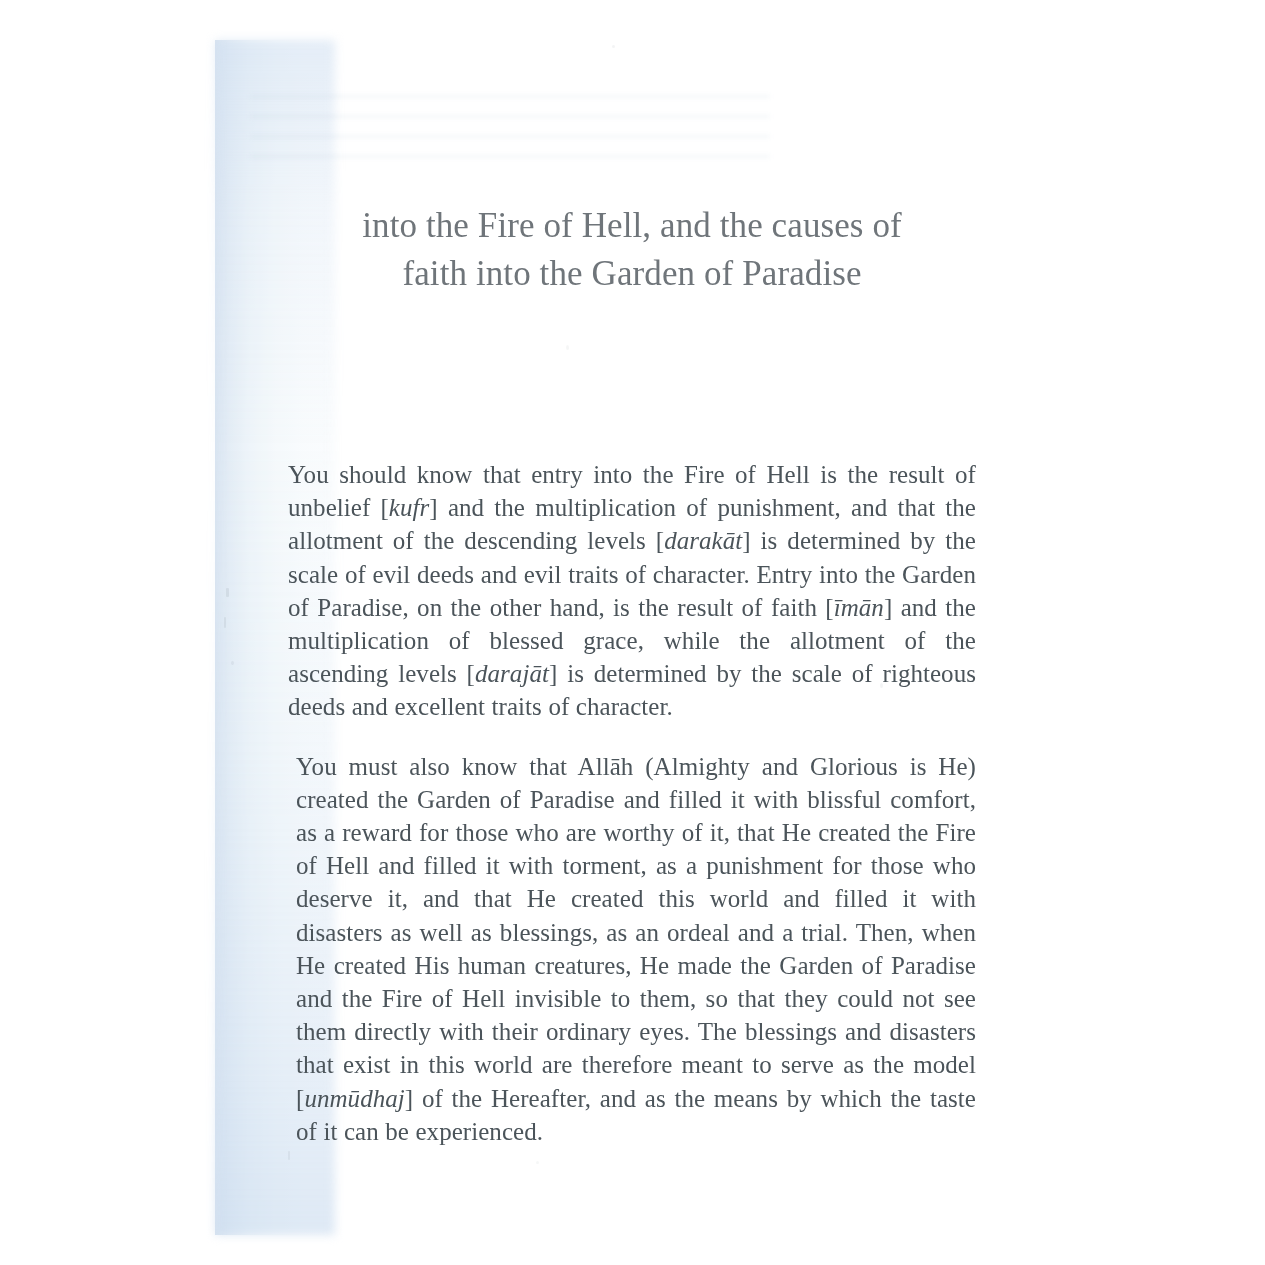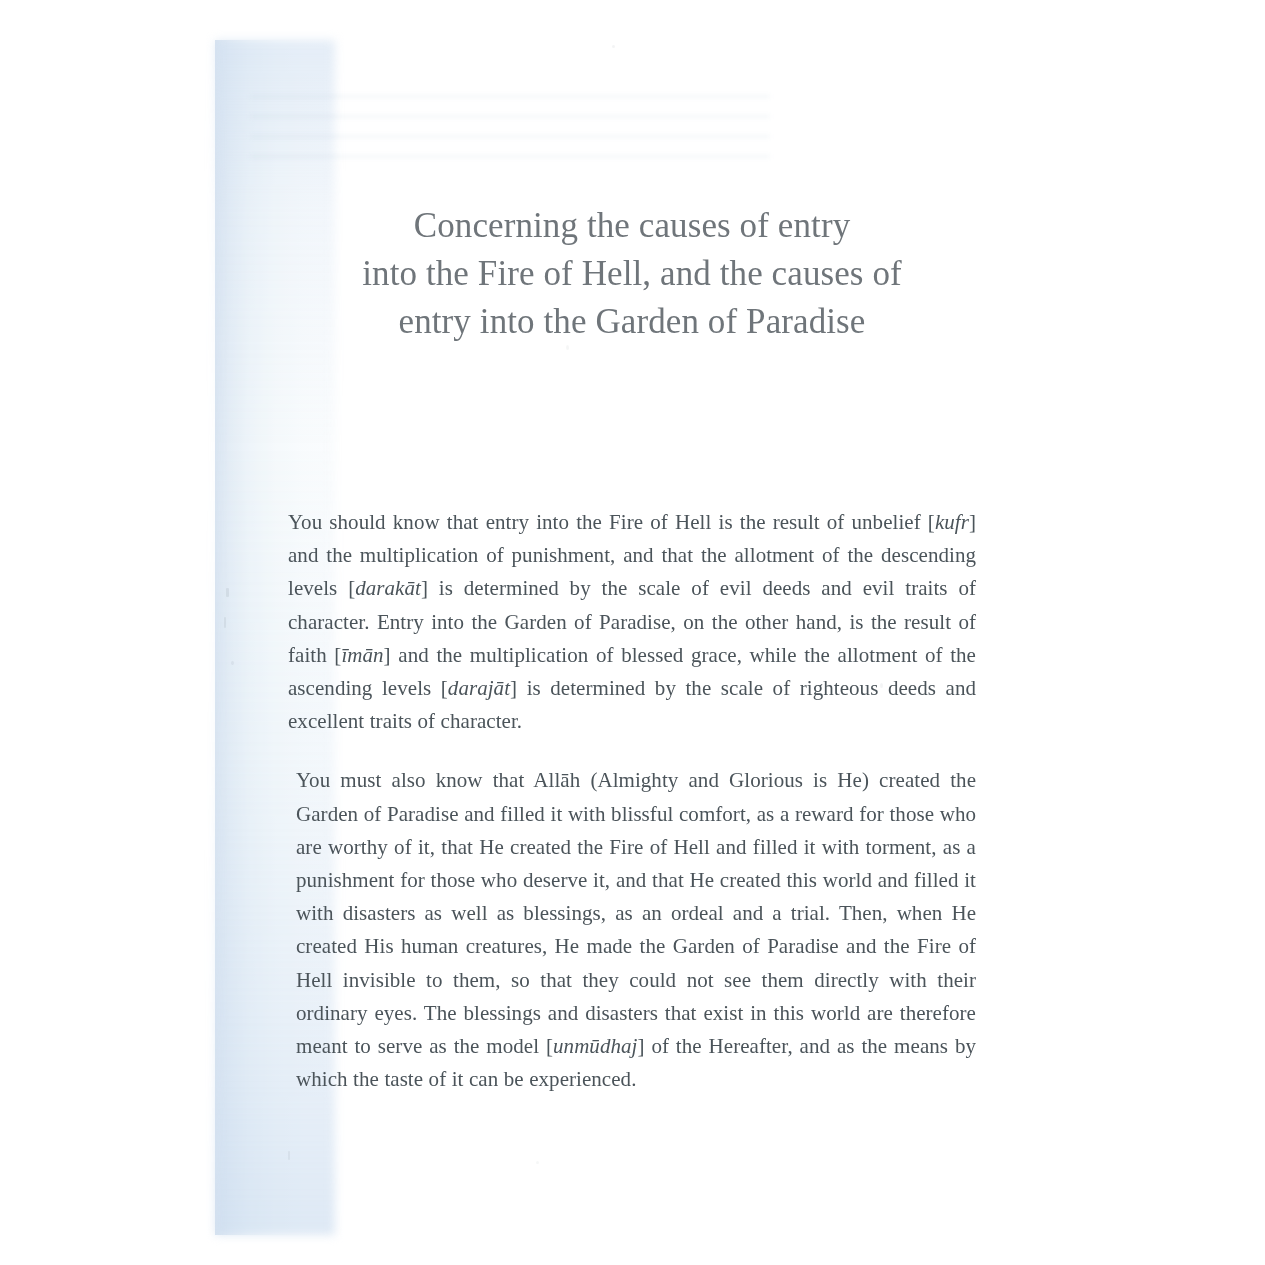--- a/index.html
+++ b/index.html
@@ -97,21 +97,21 @@
     display: block;
     white-space: nowrap;
   }
 
   #body-copy {
     margin-top: 160px;
   }
 
   .body-paragraph {
     margin: 0 0 26px 0;
-    font-size: 21px;
+    font-size: 25px;
     line-height: 33.2px;
     color: #4b545a;
     text-align: justify;
     text-justify: inter-word;
     letter-spacing: 0.05px;
     word-spacing: 0.2px;
   }
   .body-paragraph:last-child {
     margin-bottom: 0;
     margin-left: 8px;
@@ -142,23 +142,22 @@
   <div class="speck" style="left:231px;top:661px;width:3px;height:4px;opacity:.35;"></div>
   <div class="speck" style="left:288px;top:1151px;width:2px;height:9px;border-radius:1px;opacity:.35;"></div>
   <div class="speck" style="left:612px;top:45px;width:3px;height:3px;opacity:.30;"></div>
   <div class="speck" style="left:566px;top:345px;width:3px;height:5px;opacity:.25;"></div>
   <div class="speck" style="left:880px;top:683px;width:3px;height:5px;opacity:.28;"></div>
   <div class="speck" style="left:536px;top:1161px;width:3px;height:3px;opacity:.22;"></div>
 
   <div id="content">
 
     <h1 id="chapter-title">
-      <span class="title-line">Concerning the causes of entry</span>
       <span class="title-line">into the Fire of Hell, and the causes of</span>
-      <span class="title-line">entry into the Garden of Paradise</span>
+      <span class="title-line">faith into the Garden of Paradise</span>
     </h1>
 
     <div id="body-copy">
       <p class="body-paragraph"><span>You should know that entry into the Fire of Hell is the result of unbelief [</span><span class="translit">kufr</span><span>] and the multiplication of punishment, and that the allotment of the descending levels [</span><span class="translit">darakāt</span><span>] is determined by the scale of evil deeds and evil traits of character. Entry into the Garden of Paradise, on the other hand, is the result of faith [</span><span class="translit">īmān</span><span>] and the multiplication of blessed grace, while the allotment of the ascending levels [</span><span class="translit">darajāt</span><span>] is determined by the scale of righteous deeds and excellent traits of character.</span></p>
       <p class="body-paragraph"><span>You must also know that Allāh (Almighty and Glorious is He) created the Garden of Paradise and filled it with blissful comfort, as a reward for those who are worthy of it, that He created the Fire of Hell and filled it with torment, as a punishment for those who deserve it, and that He created this world and filled it with disasters as well as blessings, as an ordeal and a trial. Then, when He created His human creatures, He made the Garden of Paradise and the Fire of Hell invisible to them, so that they could not see them directly with their ordinary eyes. The blessings and disasters that exist in this world are therefore meant to serve as the model [</span><span class="translit">unmūdhaj</span><span>] of the Hereafter, and as the means by which the taste of it can be experienced.</span></p>
     </div>
 
   </div>
 </div>
 

